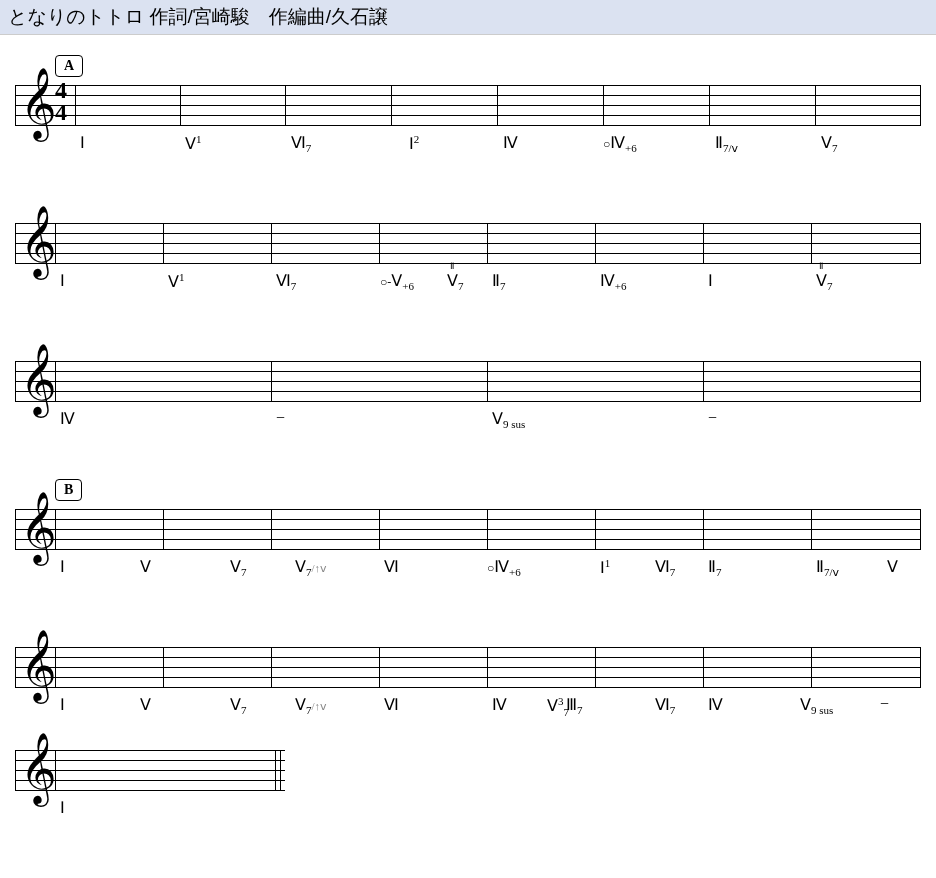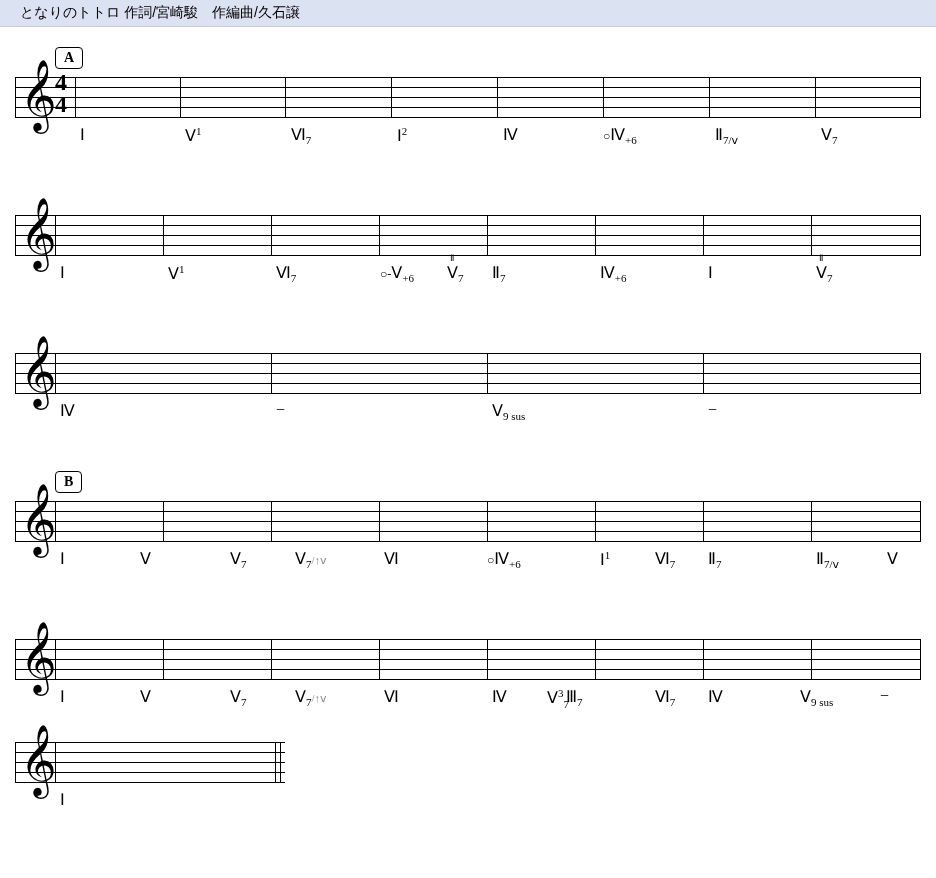--- a/index.html
+++ b/index.html
@@ -1,16 +1,16 @@
 <!DOCTYPE html>
 <html><head>
 <meta charset="utf-8">
 <style>
   body{margin:0;padding:0;background:#fff;font-family:"Times New Roman",serif;width:936px}
-  .header{background:#dbe2f1;padding:4px 20px;font-size:14px;font-family:"MS Gothic","Meiryo",sans-serif;border-bottom:1px solid #ccc}
+  .header{background:#dbe2f1;padding:4px 8px;font-size:19px;font-family:"MS Gothic","Meiryo",sans-serif;border-bottom:1px solid #ccc}
   .sheet{padding:20px 15px 10px 15px}
   .reh{display:inline-block;border:1.5px solid #000;border-radius:4px;padding:2px 8px;font-weight:bold;font-size:14px;margin-bottom:8px;margin-left:40px}
   .system{position:relative;margin-bottom:65px}
   .staff{position:relative;height:40px}
   .sline{position:absolute;left:0;right:0;height:1px;background:#000}
   .bar{position:absolute;top:0;bottom:0;width:1px;background:#000}
   .clef{position:absolute;left:5px;top:-13px;font-size:62px;line-height:1}
   .ts{position:absolute;left:40px;top:-5px;font-size:24px;line-height:0.9;font-weight:bold;text-align:center}
   .chords{position:relative;height:25px;margin-top:8px}
   .ch{position:absolute;font-size:16px;white-space:nowrap}
@@ -50,21 +50,21 @@
         <div class="bar" style="left:482px"></div>
         <div class="bar" style="left:588px"></div>
         <div class="bar" style="left:694px"></div>
         <div class="bar" style="left:800px"></div>
         <div class="bar" style="left:905px"></div>
     </div>
     <div class="chords">
       <span class="ch" style="left:65px"><span>Ⅰ</span></span>
       <span class="ch" style="left:170px"><span>Ⅴ</span><span class="sup">1</span></span>
       <span class="ch" style="left:276px"><span>Ⅵ</span><span class="sub">7</span></span>
-      <span class="ch" style="left:382px"><span>Ⅰ</span><span class="sup">2</span></span>
+      <span class="ch" style="left:394px"><span>Ⅰ</span><span class="sup">2</span></span>
       <span class="ch" style="left:488px"><span>Ⅳ</span></span>
       <span class="ch" style="left:588px"><span class="pre">○</span><span>Ⅳ</span><span class="sub">+6</span></span>
       <span class="ch" style="left:700px"><span>Ⅱ</span><span class="sub">7/ⅴ</span></span>
       <span class="ch" style="left:806px"><span>Ⅴ</span><span class="sub">7</span></span>
     </div>
   </div>
 
   
   <div class="system">
     <div class="staff">

